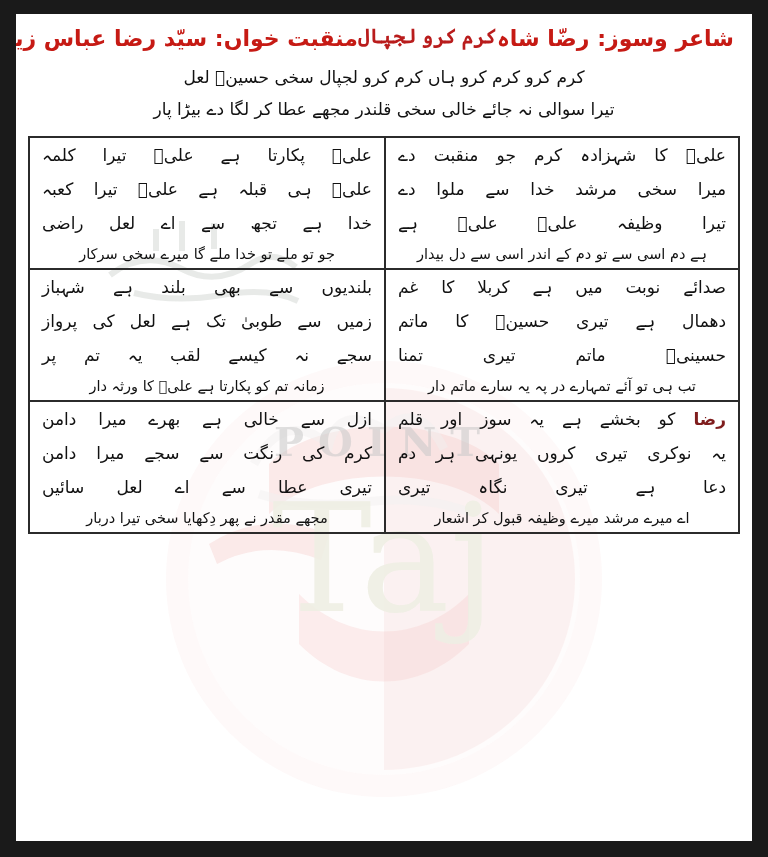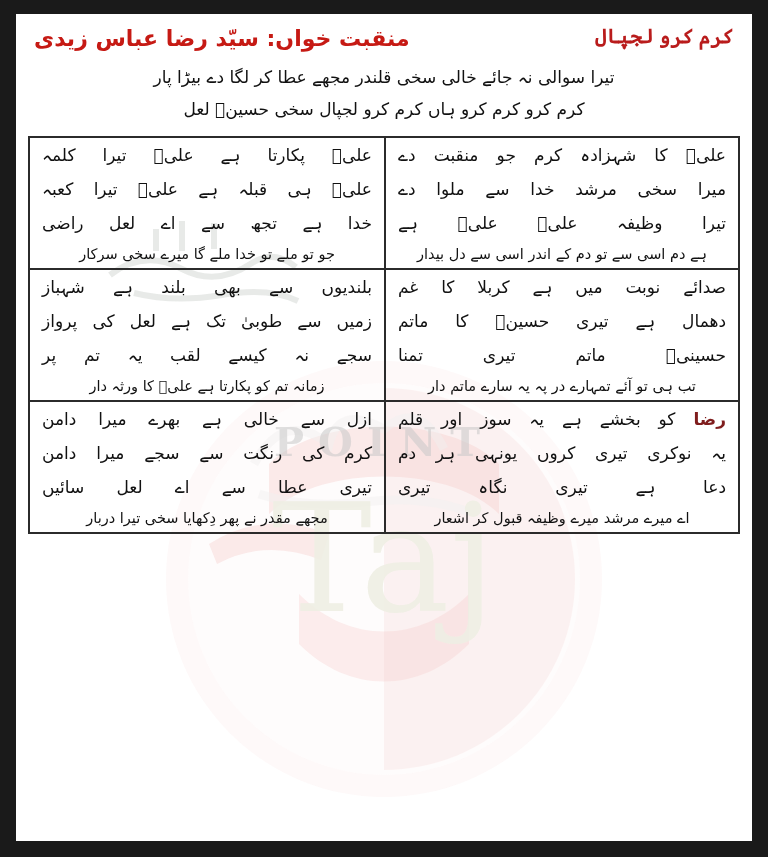--- a/index.html
+++ b/index.html
@@ -146,27 +146,28 @@
     <svg id="wm-arabic" class="wm" viewBox="0 0 240 150" aria-hidden="true">
       <ellipse cx="120" cy="78" rx="108" ry="66" fill="#ffffff" opacity="0.35"></ellipse>
       <g stroke="#cfd3cf" stroke-width="6" fill="none" opacity="0.85">
         <path d="M24 86 q34 -26 72 -6 q34 18 70 -6 q22 -14 44 4"></path>
         <path d="M48 104 q40 10 88 2 q46 -8 76 6"></path>
         <path d="M70 62 l0 -22 M96 62 l0 -30 M128 60 l0 -26"></path>
       </g>
     </svg>
 
     <div id="credits">
+      <div class="credit">شاعر وسوز: رضّا شاہ</div>
       <div id="song-title">کرم کرو لجپال</div>
       <div class="credit">منقبت خواں: سیّد رضا عباس زیدی</div>
     </div>
 
     <div id="matla">
+      <div class="mline">کرم کرو کرم کرو ہاں کرم کرو لجپال سخی حسینؑ لعل</div>
       <div class="mline">تیرا سوالی نہ جائے خالی سخی قلندر مجھے عطا کر لگا دے بیڑا پار</div>
-      <div class="mline">کرم کرو کرم کرو ہاں کرم کرو لجپال سخی حسینؑ لعل</div>
     </div>
 
     <table id="lyrics-table">
       <tbody id="lyrics-body">
           <tr class="stanza">
             <td>
               <div class="couplet">
                 <div class="hemistich right">
                   <div class="spread">
                     <span>علیؑ</span>

